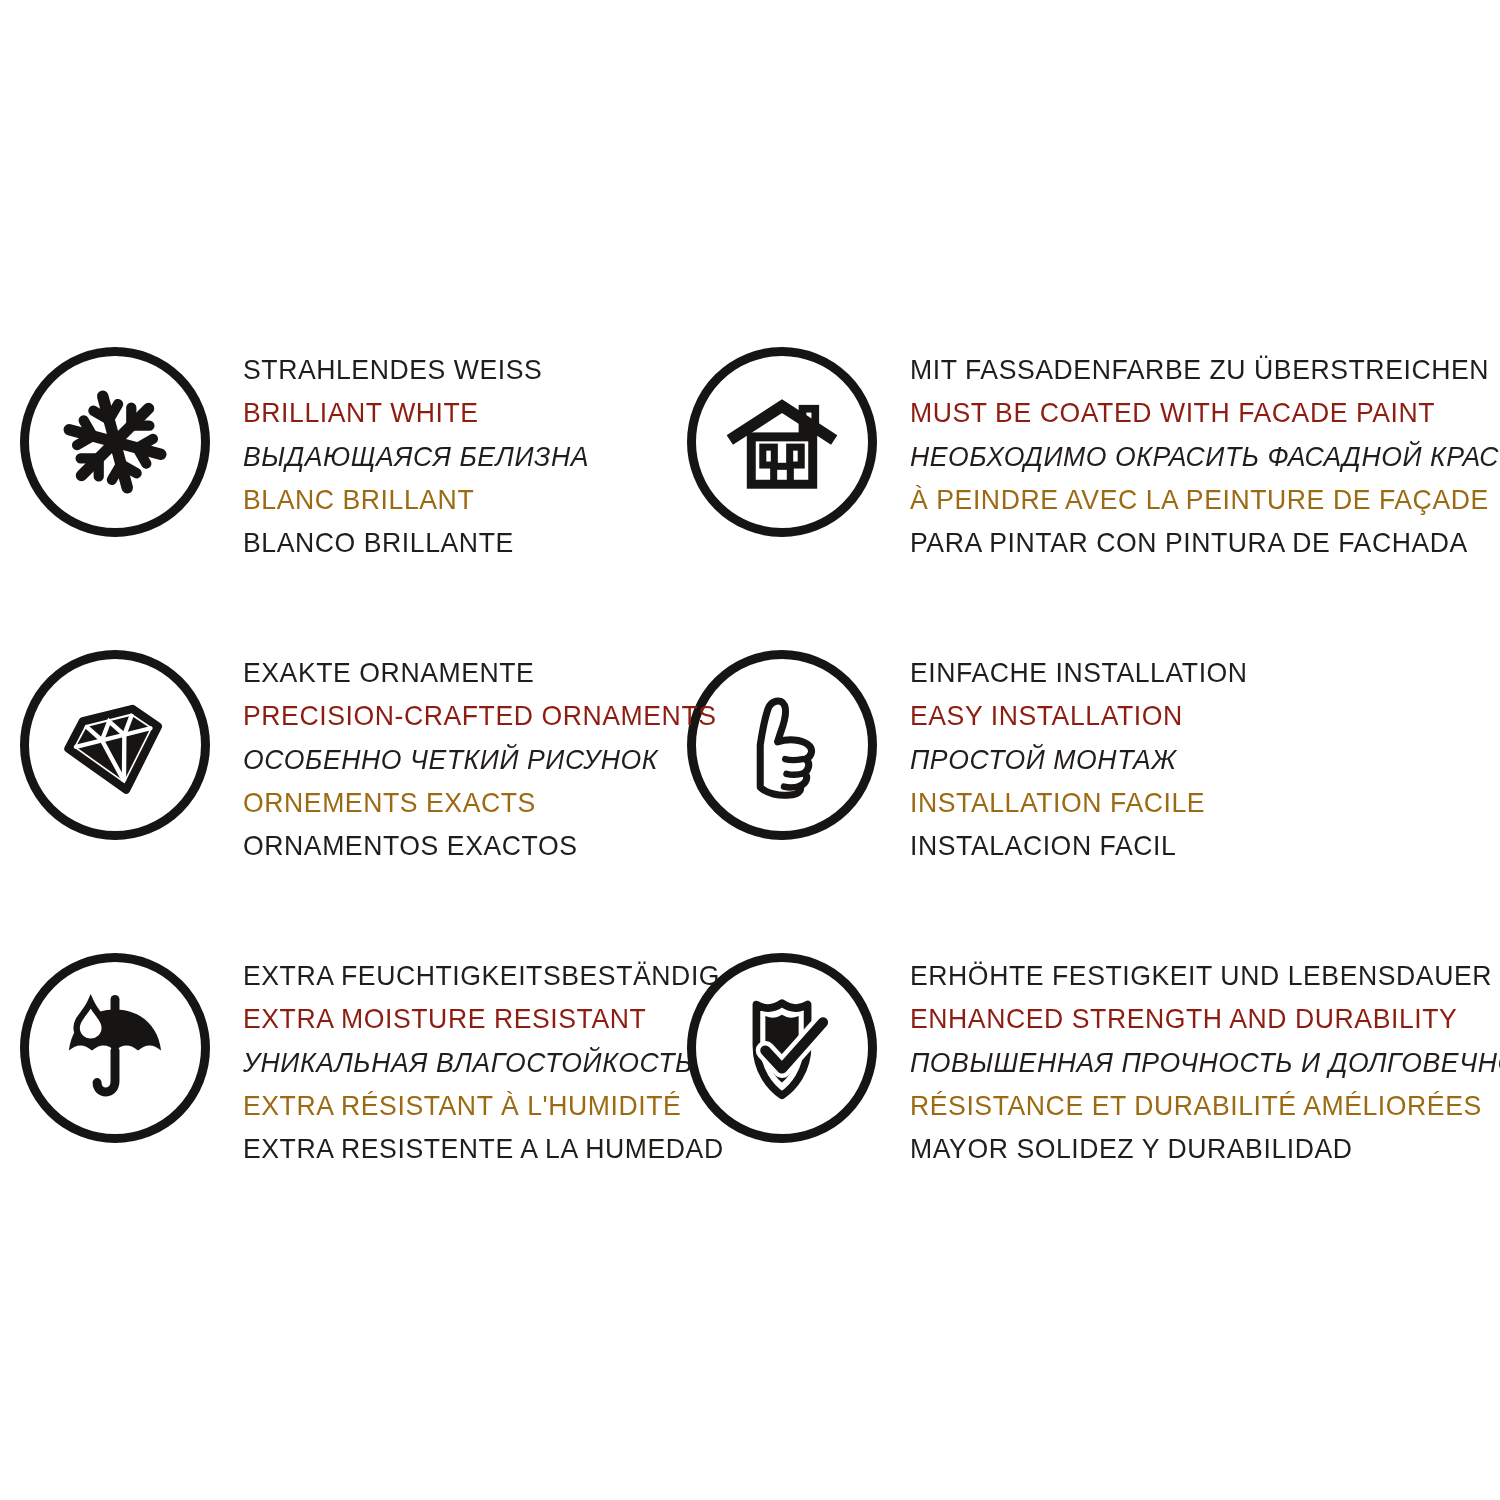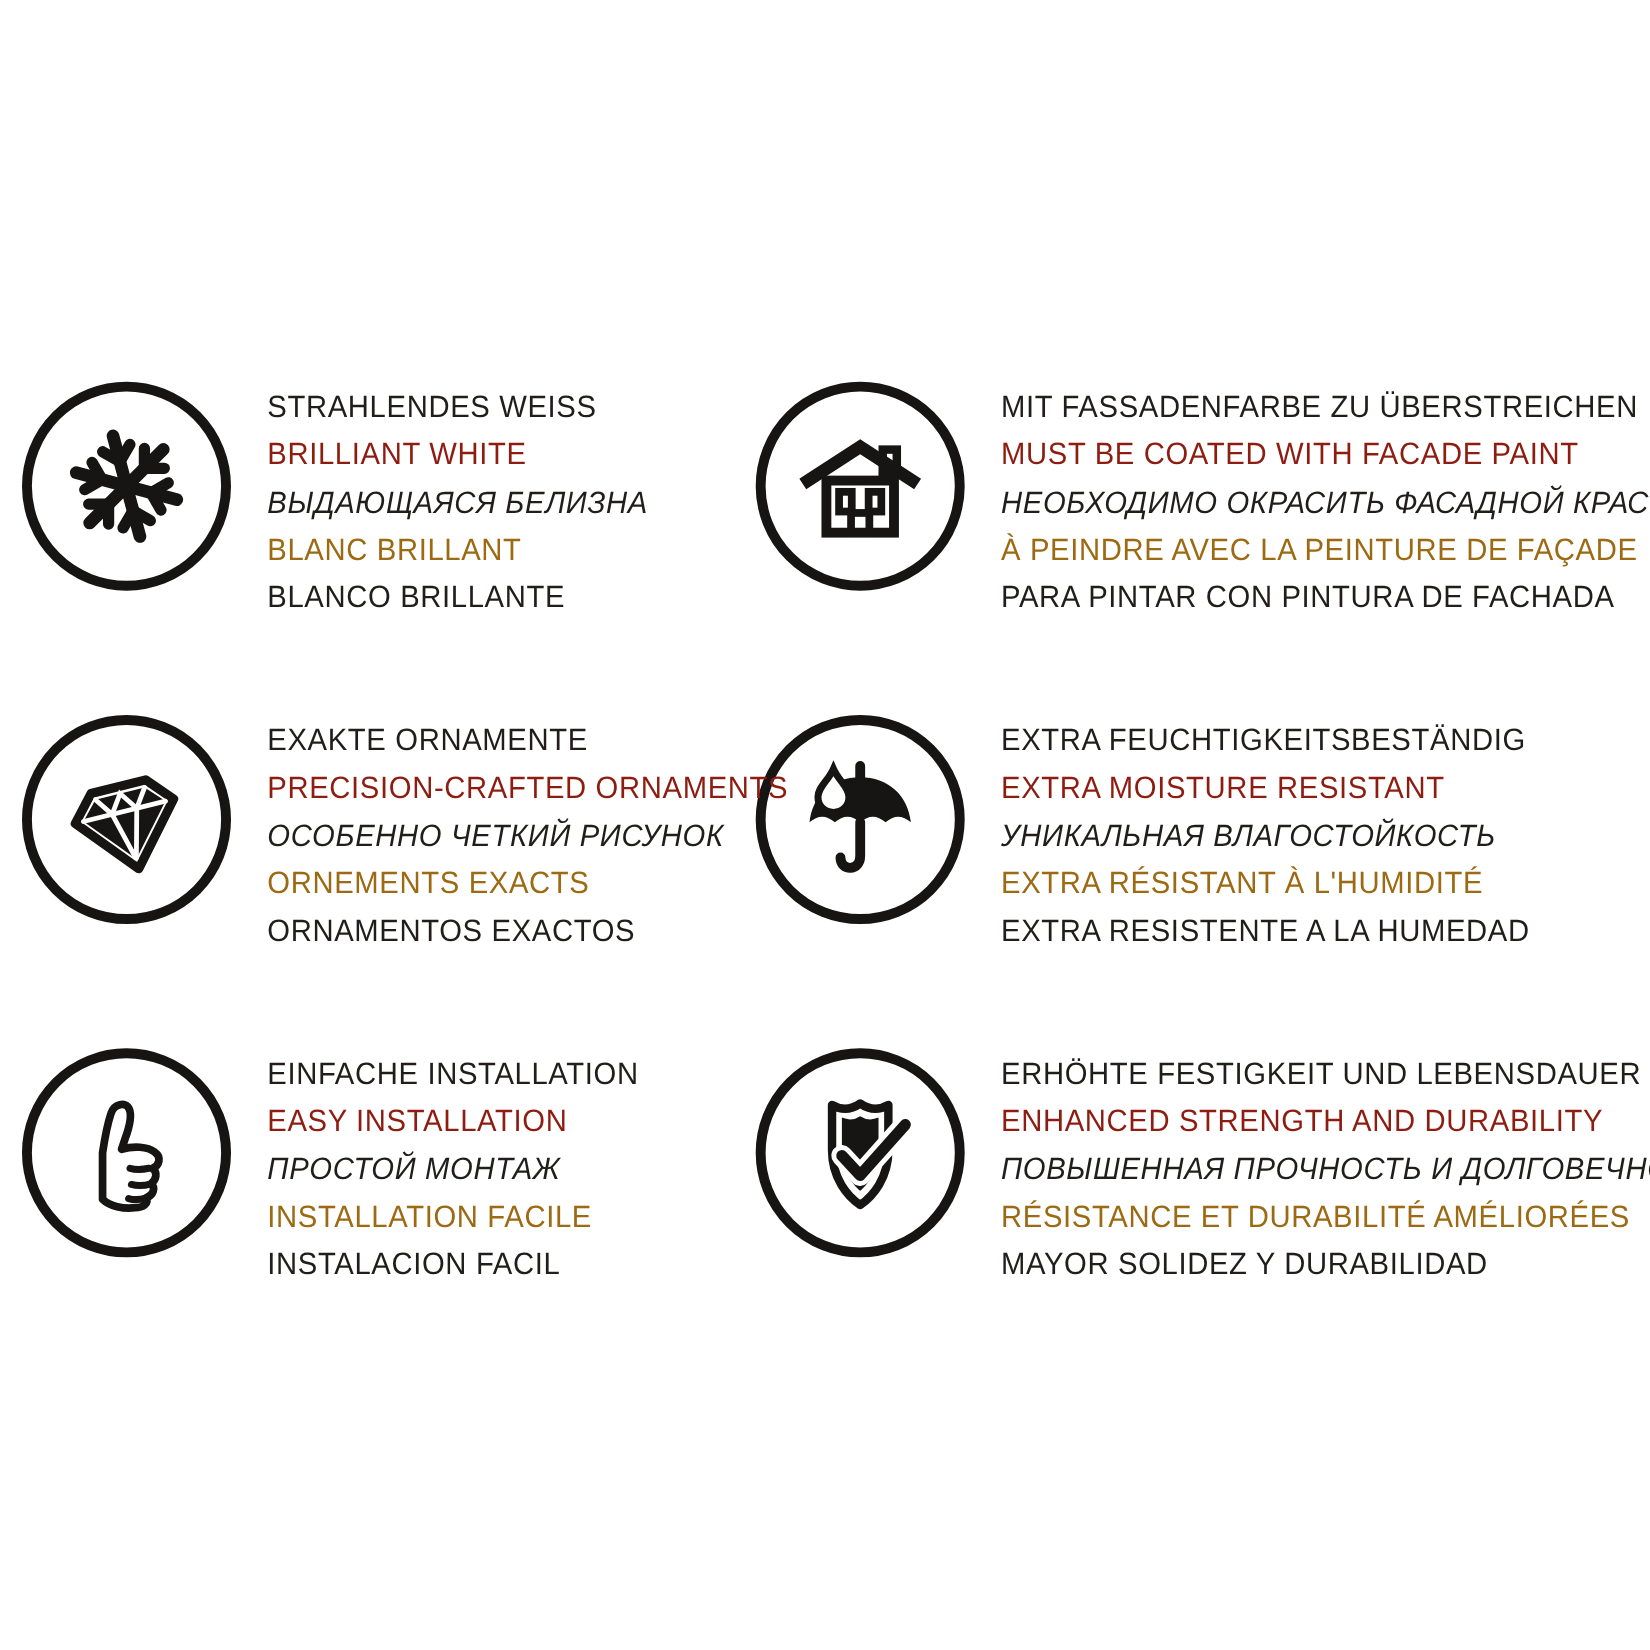--- a/index.html
+++ b/index.html
@@ -96,56 +96,56 @@
         <div class="line lang-en">PRECISION-CRAFTED ORNAMENTS</div>
         <div class="line lang-ru">ОСОБЕННО ЧЕТКИЙ РИСУНОК</div>
         <div class="line lang-fr">ORNEMENTS EXACTS</div>
         <div class="line lang-es">ORNAMENTOS EXACTOS</div>
       </div>
     </div>
 
     <div class="feature">
       <div class="icon-circle">
         <svg class="icon-svg" viewBox="0 0 100 100" aria-hidden="true">
-          <path d="M50,20 C30,20 16,33 14,52 Q23,44 32,52 Q41,44 50,52 Q59,44 68,52 Q77,44 86,52 C84,33 70,20 50,20 Z" fill="#161514"></path>
-          <line x1="50" y1="20" x2="50" y2="12" stroke="#161514" stroke-width="7" stroke-linecap="round"></line>
-          <path d="M50,52 L50,76 C50,87 36,87 36,77" stroke="#161514" stroke-width="7" fill="none" stroke-linecap="round"></path>
-          <path d="M31,14 C35,23 42,27 42,34 C42,40.5 37,45 31,45 C25,45 20,40.5 20,34 C20,27 27,23 31,14 Z" fill="#ffffff" stroke="#161514" stroke-width="5"></path>
-        </svg>
-      </div>
-      <div class="feature-text">
-        <div class="line lang-de">EXTRA FEUCHTIGKEITSBESTÄNDIG</div>
-        <div class="line lang-en">EXTRA MOISTURE RESISTANT</div>
-        <div class="line lang-ru">УНИКАЛЬНАЯ ВЛАГОСТОЙКОСТЬ</div>
-        <div class="line lang-fr">EXTRA RÉSISTANT À L'HUMIDITÉ</div>
-        <div class="line lang-es">EXTRA RESISTENTE A LA HUMEDAD</div>
-      </div>
-    </div>
-
-    <div class="feature">
-      <div class="icon-circle">
-        <svg class="icon-svg" viewBox="0 0 100 100" aria-hidden="true">
           <path d="M33,50 L33,83 C38,88 48,90 56,89 C62,89 66,86 64,82
                    C69,80 71,75 67.5,72 C71,69 72.5,64 68.5,61
                    C73.5,59 75,53 70,49.5 C65,45.5 55,45 46.5,47.5
                    L49,40 C52,32 54,24 52,19 C49.5,13 41,15.5 39,22
                    C36,31 34.5,40 33,50 Z" fill="#ffffff" stroke="#161514" stroke-width="5.5" stroke-linejoin="round"></path>
           <g stroke="#161514" stroke-width="5" fill="none" stroke-linecap="round">
             <path d="M66,61 C61,62 56,62 52.5,61"></path>
             <path d="M67.5,72 C62.5,73.5 57,73.5 53.5,72.5"></path>
             <path d="M64,82 C59.5,83.5 55,83.5 51.5,82.5"></path>
           </g>
         </svg>
       </div>
       <div class="feature-text">
         <div class="line lang-de">EINFACHE INSTALLATION</div>
         <div class="line lang-en">EASY INSTALLATION</div>
         <div class="line lang-ru">ПРОСТОЙ МОНТАЖ</div>
         <div class="line lang-fr">INSTALLATION FACILE</div>
         <div class="line lang-es">INSTALACION FACIL</div>
+      </div>
+    </div>
+
+    <div class="feature">
+      <div class="icon-circle">
+        <svg class="icon-svg" viewBox="0 0 100 100" aria-hidden="true">
+          <path d="M50,20 C30,20 16,33 14,52 Q23,44 32,52 Q41,44 50,52 Q59,44 68,52 Q77,44 86,52 C84,33 70,20 50,20 Z" fill="#161514"></path>
+          <line x1="50" y1="20" x2="50" y2="12" stroke="#161514" stroke-width="7" stroke-linecap="round"></line>
+          <path d="M50,52 L50,76 C50,87 36,87 36,77" stroke="#161514" stroke-width="7" fill="none" stroke-linecap="round"></path>
+          <path d="M31,14 C35,23 42,27 42,34 C42,40.5 37,45 31,45 C25,45 20,40.5 20,34 C20,27 27,23 31,14 Z" fill="#ffffff" stroke="#161514" stroke-width="5"></path>
+        </svg>
+      </div>
+      <div class="feature-text">
+        <div class="line lang-de">EXTRA FEUCHTIGKEITSBESTÄNDIG</div>
+        <div class="line lang-en">EXTRA MOISTURE RESISTANT</div>
+        <div class="line lang-ru">УНИКАЛЬНАЯ ВЛАГОСТОЙКОСТЬ</div>
+        <div class="line lang-fr">EXTRA RÉSISTANT À L'HUMIDITÉ</div>
+        <div class="line lang-es">EXTRA RESISTENTE A LA HUMEDAD</div>
       </div>
     </div>
 
     <div class="feature">
       <div class="icon-circle">
         <svg class="icon-svg" viewBox="0 0 100 100" aria-hidden="true">
           <path d="M30,16 Q40,22 50,15 Q60,22 70,16 L70,48 C70,68 59,81 50,87 C41,81 30,68 30,48 Z" fill="#ffffff" stroke="#161514" stroke-width="6" stroke-linejoin="round"></path>
           <path d="M37,25 Q44,28 50,24 Q56,28 63,25 L63,48 C63,63 55,73 50,77 C45,73 37,63 37,48 Z" fill="#161514"></path>
           <path d="M37,52 L50,66 L82,30" fill="none" stroke="#ffffff" stroke-width="15" stroke-linecap="round" stroke-linejoin="round"></path>
           <path d="M37,52 L50,66 L82,30" fill="none" stroke="#161514" stroke-width="8" stroke-linecap="round" stroke-linejoin="round"></path>

